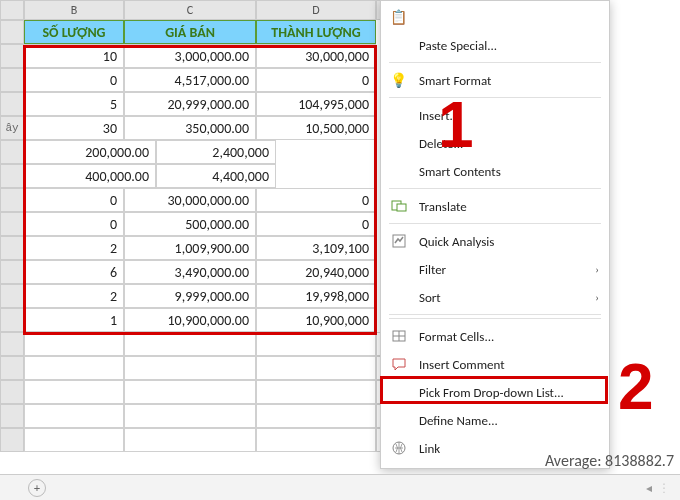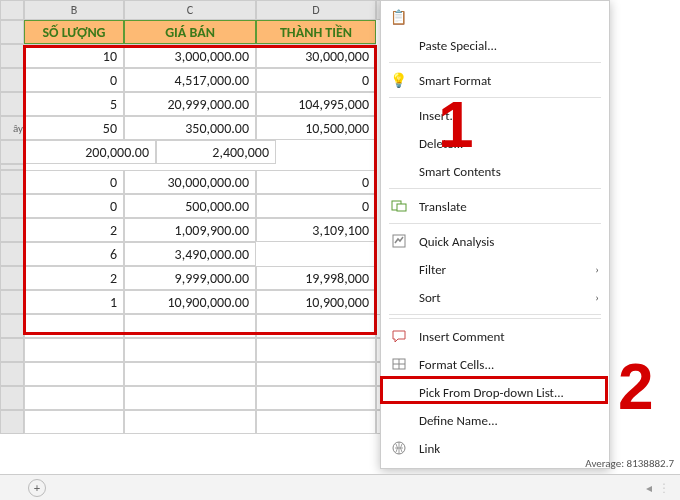--- a/index.html
+++ b/index.html
@@ -24,41 +24,41 @@
     background: #e6e6e6;
     border: 0.5px solid #ccc;
     text-align: center;
     font-size: 12px;
     color: #555;
     padding: 2px 0;
   }
   .corner { width: 24px; height: 20px; }
   .col-head { height: 20px; }
   .row { display: flex; }
-  .row-head { width: 24px; display:flex; align-items:center; justify-content:flex-end; font-size:11px;}
+  .row-head { width: 24px; display:flex; align-items:center; justify-content:center; font-size:11px;font-family:Liberation Mono, monospace;}
   .cell {
     border: 0.5px solid #d0d0d0;
     padding: 3px 6px;
     text-align: right;
     background: #fff;
     font-size: 14px;
     height: 24px;
     display: flex;
     align-items: center;
     justify-content: flex-end;
     overflow: hidden;
     white-space: nowrap;
   }
   .wB { width: 100px; }
   .wC { width: 132px; }
   .wD { width: 120px; }
   .wE { width: 9px; }
   .wREST { width: 55px; }
   .header-cell {
-    background: #fdba74;
+    background: #7dd3fc;
     border: 1.5px solid #5b9b35;
     color: #3b7a1a;
     font-weight: bold;
     text-align: center;
     justify-content: center;
     font-size: 14px;
   }
   .selection-box {
     position: absolute;
     border: 3px solid #d40000;
@@ -133,21 +133,21 @@
     border: 1px solid #bbb;
     border-radius: 50%;
     display: inline-flex;
     align-items: center; justify-content: center;
     margin-left: 8px;
     font-size: 12px;
   }
   .status-bar {
     position: absolute;
     right: 6px; bottom: 30px;
-    font-size: 11px;
+    font-size: 16px;
     color: #555;
   }
   .row-cut { font-size: 11px; color:#666; }
 </style>
 </head>
 <body>
 
 <div class="sheet">
 
   <div class="col-headers">
@@ -157,21 +157,21 @@
     <div class="col-head wD">D</div>
     <div class="col-head wE"></div>
     <div class="col-head wREST">H</div>
     <div class="col-head wREST">I</div>
   </div>
 
   <div class="row">
     <div class="row-head"></div>
     <div class="cell header-cell wB">SỐ LƯỢNG</div>
     <div class="cell header-cell wC">GIÁ BÁN</div>
-    <div class="cell header-cell wD">THÀNH TIỀN</div>
+    <div class="cell header-cell wD">THÀNH LƯỢNG</div>
   </div>
 
   <div id="rows">
       <div class="row">
         <div class="row-head"></div>
         <div class="cell wB">10</div>
         <div class="cell wC">3,000,000.00</div>
         <div class="cell wD">30,000,000</div>
       </div>
       <div class="row">
@@ -183,31 +183,33 @@
       <div class="row">
         <div class="row-head"></div>
         <div class="cell wB">5</div>
         <div class="cell wC">20,999,000.00</div>
         <div class="cell wD">104,995,000</div>
       </div>
       <div class="row">
         <div class="row-head">
           <span class="row-cut">ây</span>
         </div>
-        <div class="cell wB">50</div>
+        <div class="cell wB">30</div>
         <div class="cell wC">350,000.00</div>
         <div class="cell wD">10,500,000</div>
       </div>
       <div class="row">
         <div class="row-head"></div>
         <div class="cell wC">200,000.00</div>
         <div class="cell wD">2,400,000</div>
       </div>
       <div class="row">
         <div class="row-head"></div>
+        <div class="cell wC">400,000.00</div>
+        <div class="cell wD">4,400,000</div>
       </div>
       <div class="row">
         <div class="row-head"></div>
         <div class="cell wB">0</div>
         <div class="cell wC">30,000,000.00</div>
         <div class="cell wD">0</div>
       </div>
       <div class="row">
         <div class="row-head"></div>
         <div class="cell wB">0</div>
@@ -217,20 +219,21 @@
       <div class="row">
         <div class="row-head"></div>
         <div class="cell wB">2</div>
         <div class="cell wC">1,009,900.00</div>
         <div class="cell wD">3,109,100</div>
       </div>
       <div class="row">
         <div class="row-head"></div>
         <div class="cell wB">6</div>
         <div class="cell wC">3,490,000.00</div>
+        <div class="cell wD">20,940,000</div>
       </div>
       <div class="row">
         <div class="row-head"></div>
         <div class="cell wB">2</div>
         <div class="cell wC">9,999,000.00</div>
         <div class="cell wD">19,998,000</div>
       </div>
       <div class="row">
         <div class="row-head"></div>
         <div class="cell wB">1</div>
@@ -341,39 +344,39 @@
     <span>Filter</span>
     <span class="submenu-arrow">›</span>
   </div>
   <div class="menu-item">
     <span class="menu-icon"></span>
     <span>Sort</span>
     <span class="submenu-arrow">›</span>
   </div>
   <div class="menu-sep"></div>
   <div class="menu-sep"></div>
-  <div class="menu-item">
-    <span class="menu-icon">
-      <svg width="16" height="16" viewBox="0 0 16 16">
-          <path d="M2 3 h12 v8 h-7 l-3 3 v-3 h-2 z" fill="none" stroke="#c94c4c" stroke-width="1"></path>
-        </svg>
-    </span>
-    <span>Insert Comment</span>
-  </div>
   <div class="menu-item">
     <span class="menu-icon">
       <svg width="16" height="16" viewBox="0 0 16 16">
           <rect x="2" y="3" width="12" height="10" fill="none" stroke="#888"></rect>
           <line x1="8" y1="3" x2="8" y2="13" stroke="#888"></line>
           <line x1="2" y1="8" x2="14" y2="8" stroke="#888"></line>
         </svg>
     </span>
     <span>Format Cells...</span>
   </div>
   <div class="menu-item">
+    <span class="menu-icon">
+      <svg width="16" height="16" viewBox="0 0 16 16">
+          <path d="M2 3 h12 v8 h-7 l-3 3 v-3 h-2 z" fill="none" stroke="#c94c4c" stroke-width="1"></path>
+        </svg>
+    </span>
+    <span>Insert Comment</span>
+  </div>
+  <div class="menu-item">
     <span class="menu-icon"></span>
     <span>Pick From Drop-down List...</span>
   </div>
   <div class="menu-item">
     <span class="menu-icon"></span>
     <span>Define Name...</span>
   </div>
   <div class="menu-item">
     <span class="menu-icon">
       <svg width="16" height="16" viewBox="0 0 16 16">

